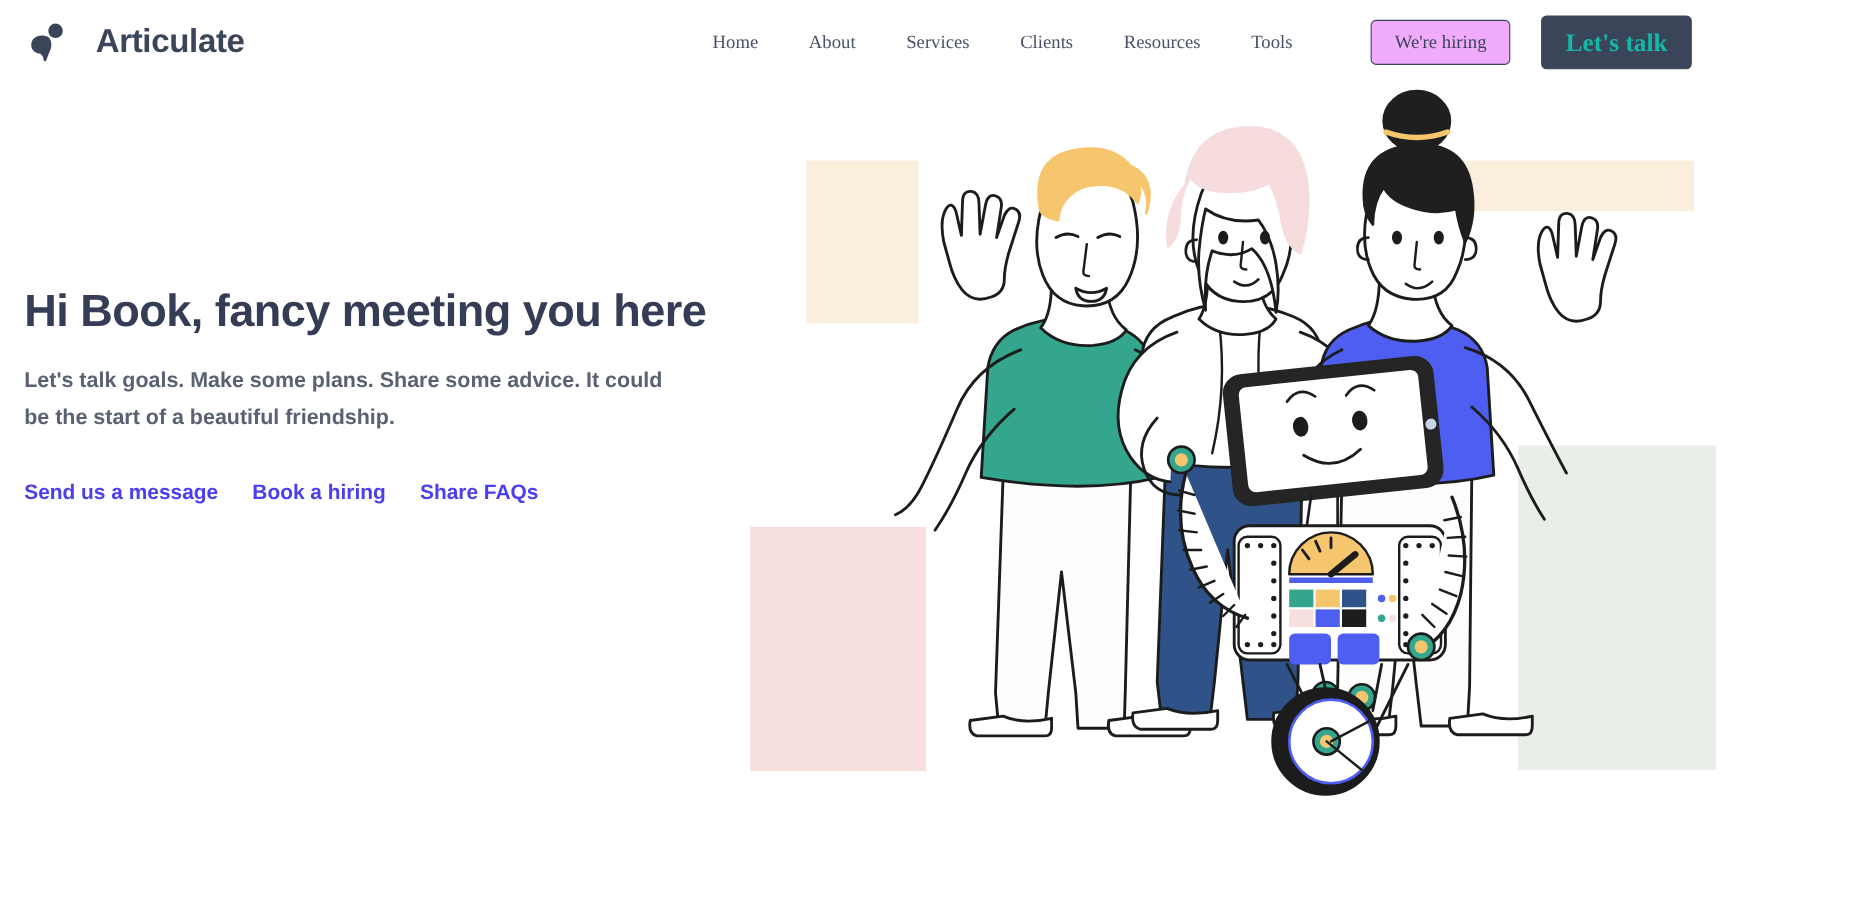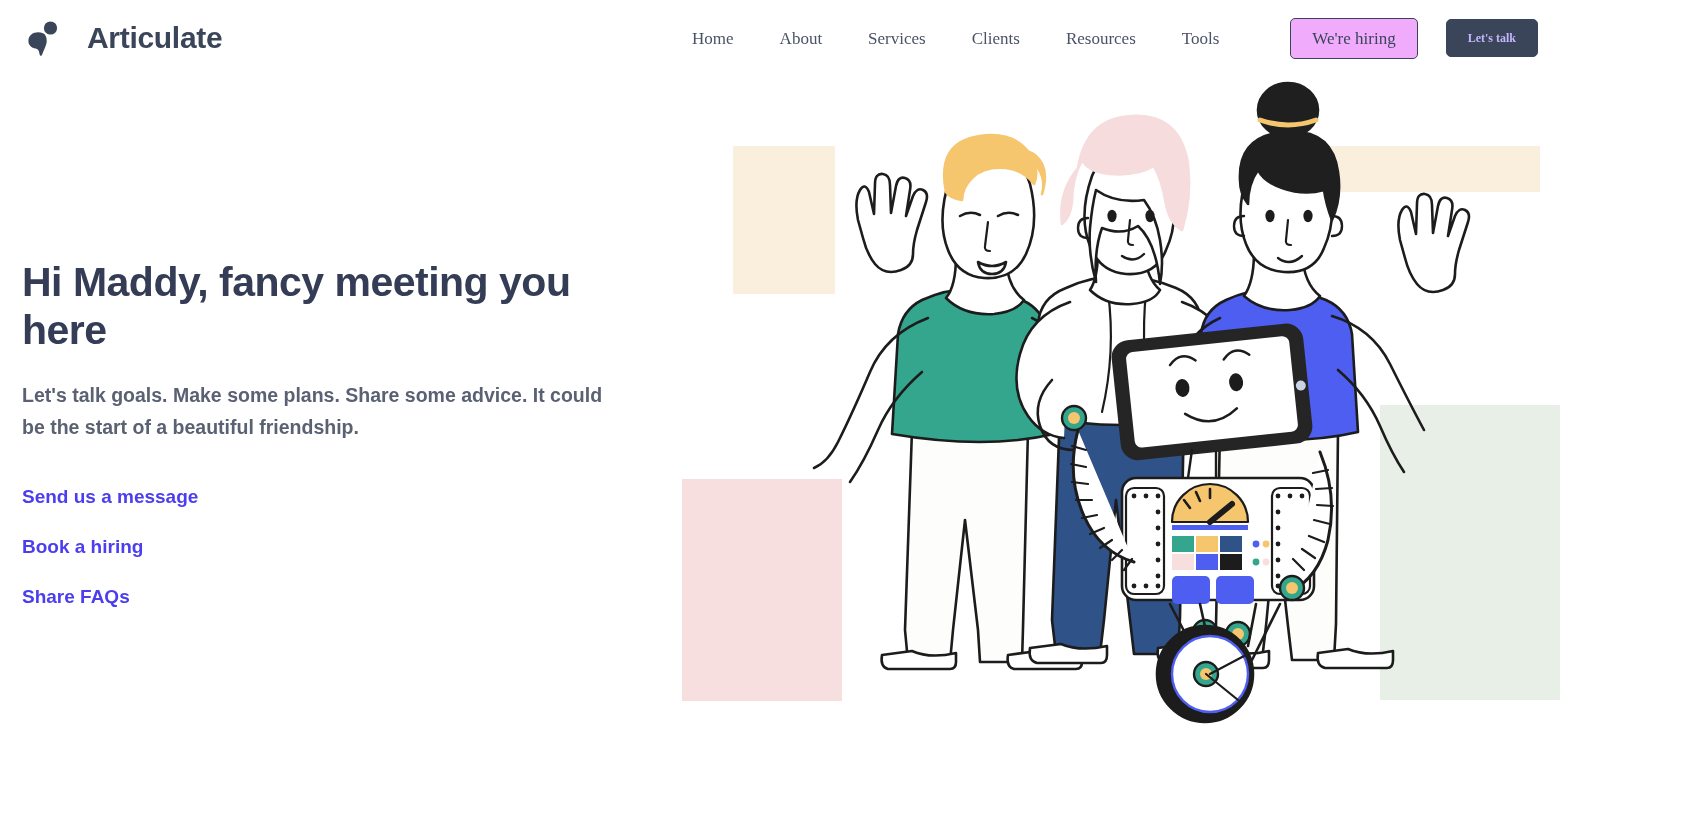--- a/index.html
+++ b/index.html
@@ -71,23 +71,23 @@
     border: 1.4px solid #3b4559;
     border-radius: 5px;
     padding: 11px 21px;
     line-height: 1;
     cursor: pointer;
     white-space: nowrap;
     font-family: inherit;
   }
   .btn-talk {
     margin-left: 28px;
-    font-size: 12px;
+    font-size: 23px;
     font-weight: 700;
-    color: #c4b5fd;
+    color: #14b8a6;
     background: #3b4559;
     border: 1.4px solid #3b4559;
     border-radius: 5px;
     padding: 12px 21px;
     line-height: 1;
     cursor: pointer;
     white-space: nowrap;
     font-family: inherit;
   }
 
@@ -111,21 +111,21 @@
     margin: 24px 0 0 0;
     font-size: 19.5px;
     line-height: 1.66;
     color: #5a6173;
     max-width: 595px;
     font-weight: bold;
   }
   .hero-links {
     margin-top: 44px;
     display: flex;
-    flex-direction: column;
+    flex-direction: row;
     gap: 31px;
     align-items: flex-start;
   }
   .hero-link {
     font-size: 19px;
     font-weight: 700;
     color: #4b3df0;
     text-decoration: none;
     line-height: 1;
     cursor: pointer;
@@ -164,21 +164,21 @@
     <a class="nav-link" href="#">Clients</a>
     <a class="nav-link" href="#">Resources</a>
     <a class="nav-link" href="#">Tools</a>
 
     <button class="btn-hiring">We're hiring</button>
     <button class="btn-talk">Let's talk</button>
   </nav>
 </header>
 
 <section class="hero-copy">
-  <h1 class="hero-title">Hi Maddy, fancy meeting you here</h1>
+  <h1 class="hero-title">Hi Book, fancy meeting you here</h1>
   <p class="hero-sub">Let's talk goals. Make some plans. Share some advice. It could be the start of a beautiful friendship.</p>
 
   <div class="hero-links">
     <a class="hero-link" href="#">Send us a message</a>
     <a class="hero-link" href="#">Book a hiring</a>
     <a class="hero-link" href="#">Share FAQs</a>
   </div>
 </section>
 
 <div class="hero-art">

